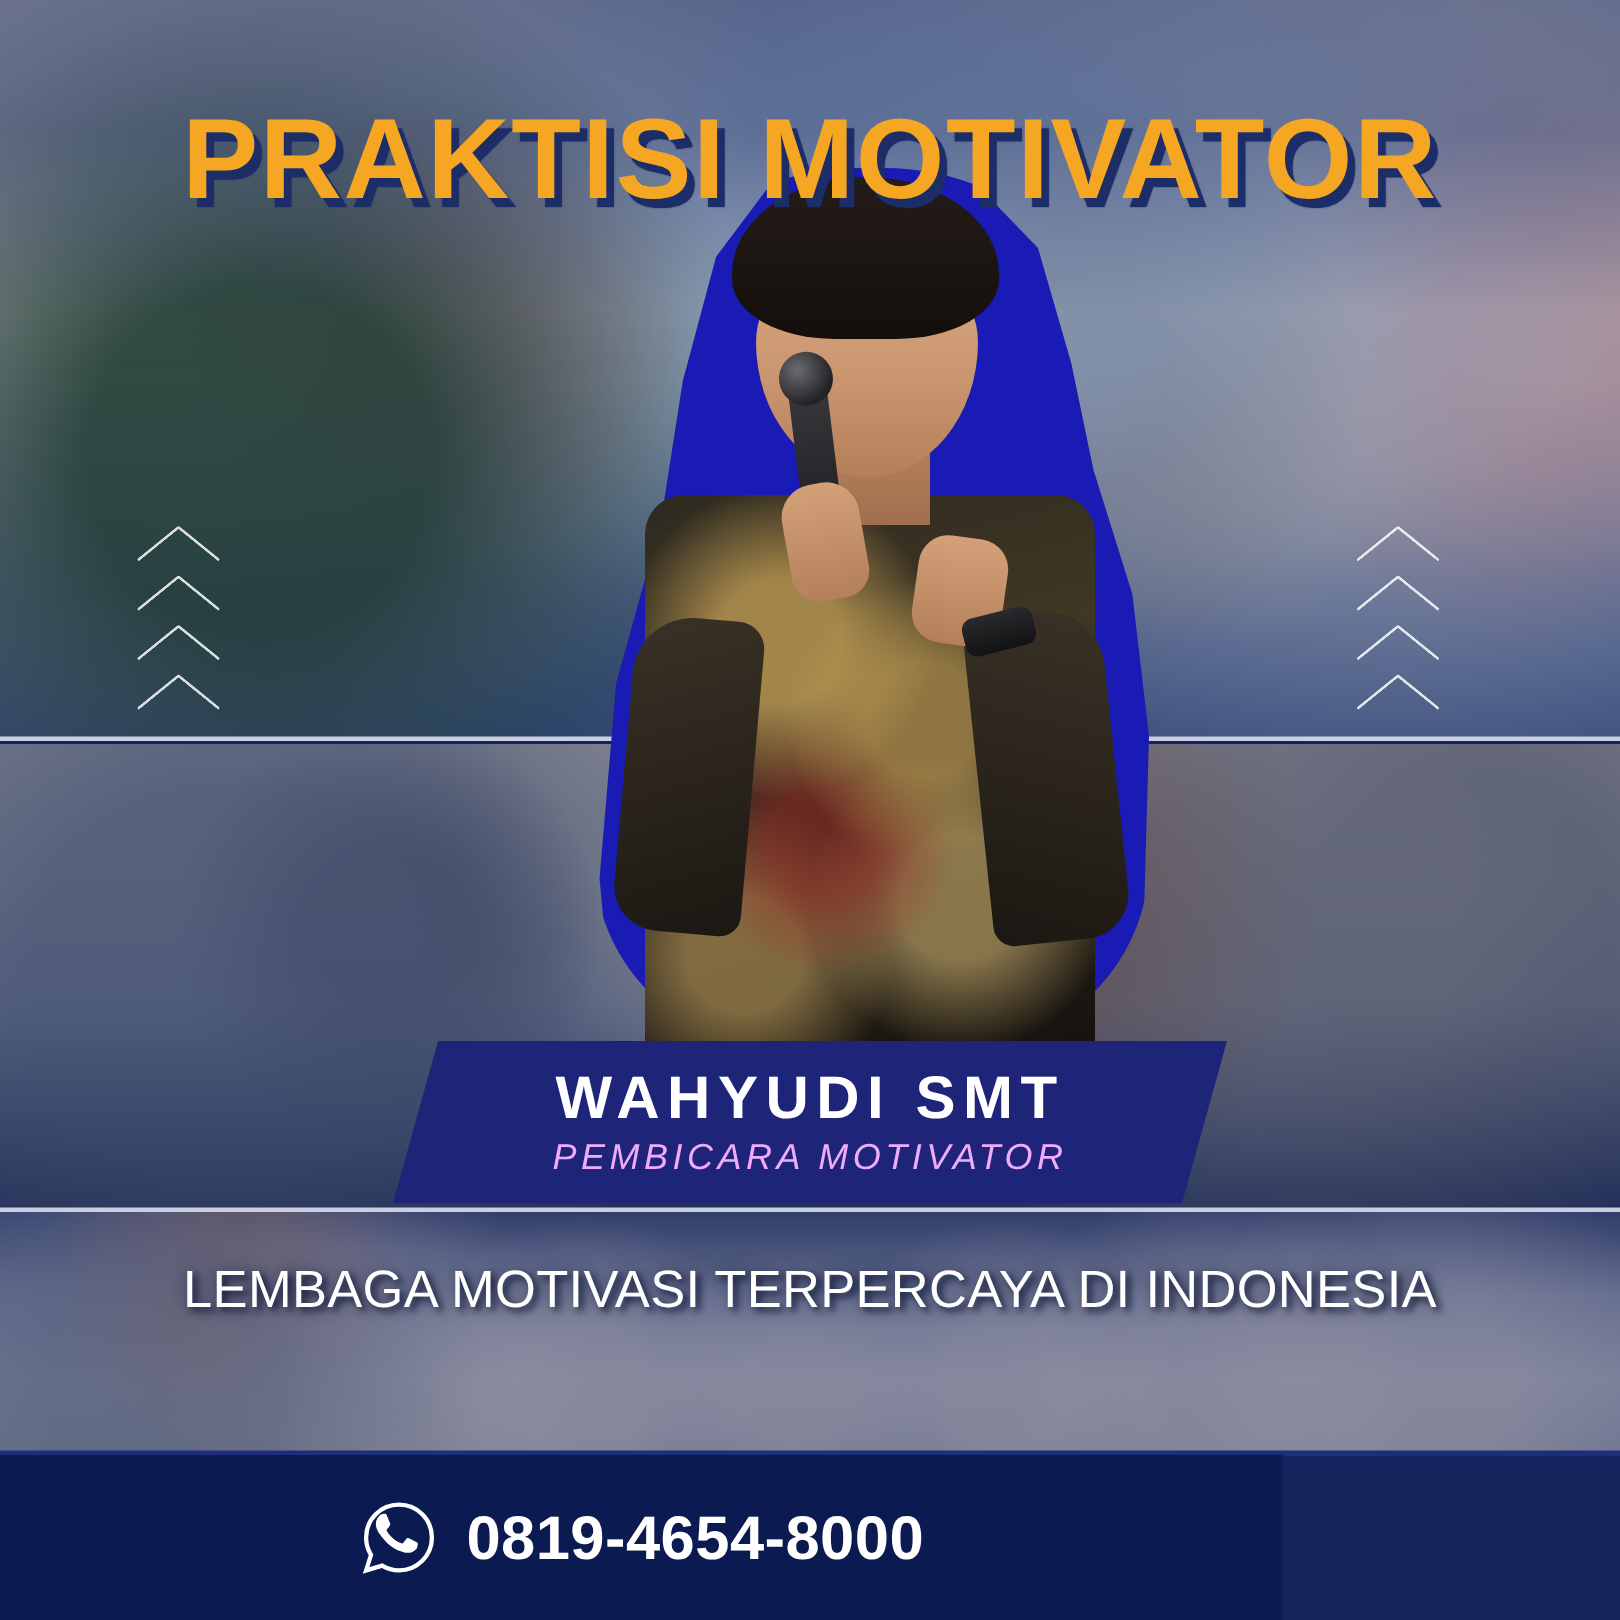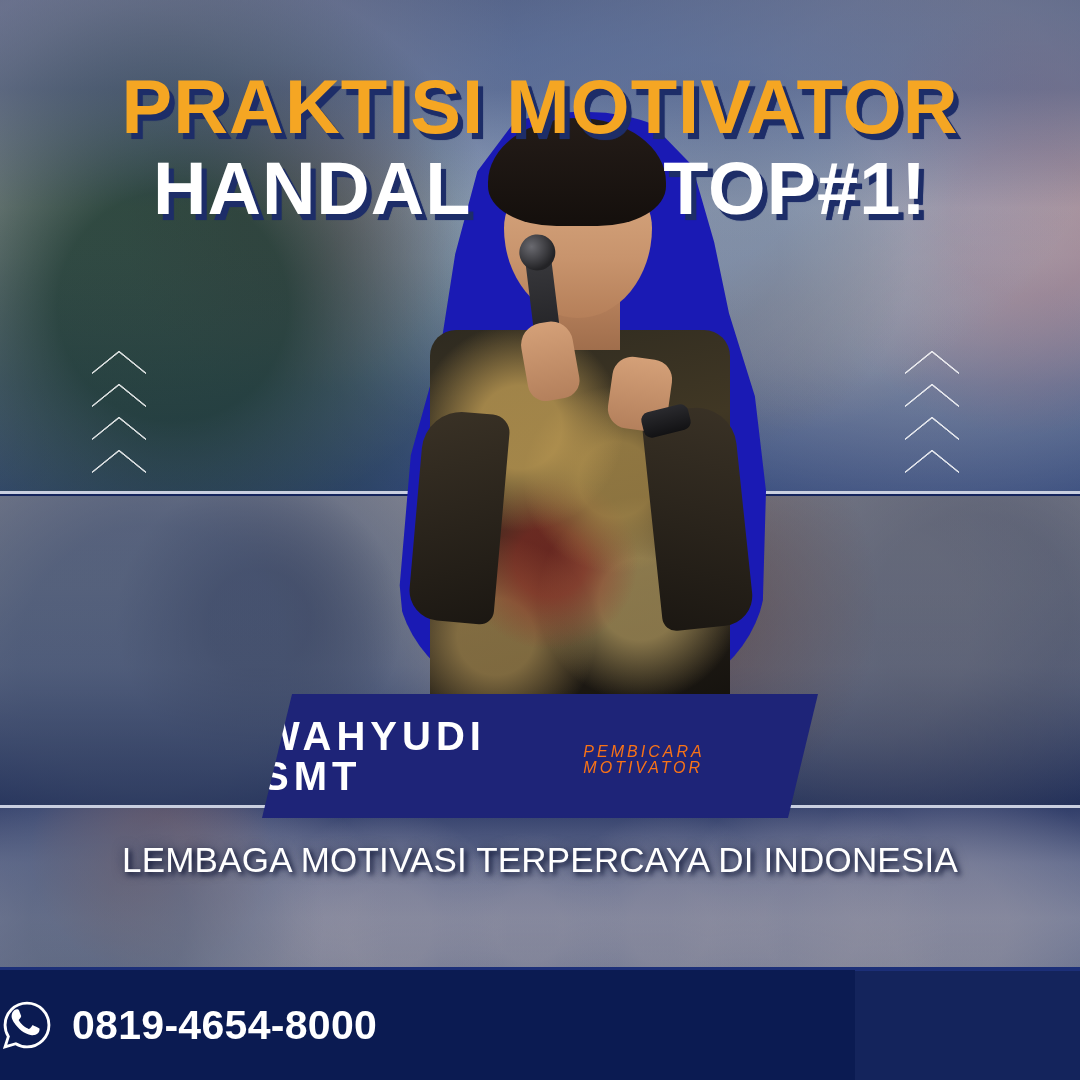--- a/index.html
+++ b/index.html
@@ -157,44 +157,44 @@
     content:""; position:absolute; left:-5px; top:-16px; width:36px; height:36px;
     background:radial-gradient(circle at 36% 32%, #6a6a70, #232326 70%); border-radius:50%;
   }
   .sp-watch{
     position:absolute; left:246px; top:296px; width:48px; height:26px;
     background:linear-gradient(180deg,#2a2a2e,#121214); border-radius:8px; transform:rotate(-14deg);
   }
 
   
   .ribbon{
-    position:absolute; left:262px; top:694px; width:556px; height:124px; z-index:14;
+    position:absolute; left:262px; top:694px; width:556px; height:108px; z-index:14;
     background:#1e2478;
     clip-path:polygon(5.4% 0%, 100% 0%, 94.6% 100%, 0% 100%);
-    display:flex; flex-direction:row; align-items:center; justify-content:center;
+    display:flex; flex-direction:column; align-items:center; justify-content:center;
   }
   .rb-name{
     color:#fff; font-size:40px; font-weight:bold; letter-spacing:5px; line-height:1;
   }
   .rb-role{
-    color:#f97316; font-size:16px; font-style:italic; letter-spacing:3px;
+    color:#f0abfc; font-size:24px; font-style:italic; letter-spacing:3px;
     margin-top:8px; line-height:1; font-weight:300;
   }
 
   
   .tagline{
     position:absolute; left:0; top:840px; width:1080px; z-index:14; text-align:center;
     color:#fff; font-size:35px; font-weight:normal; letter-spacing:.2px; white-space:nowrap;
     text-shadow:3px 3px 5px rgba(10,18,50,.85), 0 0 12px rgba(10,18,50,.6);
   }
 
   
   .footer{
     position:absolute; left:0; top:970px; width:855px; height:110px; z-index:15;
-    background:#0b1b52; display:flex; align-items:center; gap:48px;
+    background:#0b1b52; display:flex; align-items:center; justify-content:center; gap:48px;
   }
   .f-item{ display:flex; align-items:center; gap:18px; }
   .f-text{ color:#fff; font-size:41px; font-weight:bold; letter-spacing:.3px; line-height:1; }
   .f-icon{ width:54px; height:54px; flex:0 0 54px; display:block; }
 </style>
 </head>
 <body>
 
 <div class="poster">
 
@@ -234,25 +234,20 @@
     <div class="sp-face"></div>
     <div class="sp-hair"></div>
     <div class="sp-mic"></div>
     <div class="sp-handL"></div>
     <div class="sp-handR"></div>
     <div class="sp-watch"></div>
   </div>
 
   <div class="headline">
     <div class="hl-1">PRAKTISI MOTIVATOR</div>
-    <div class="hl-2">
-      <span>HANDAL</span>
-      <span class="gap"></span>
-      <span>TOP#1!</span>
-    </div>
   </div>
 
   <div class="ribbon">
     <div class="rb-name">WAHYUDI SMT</div>
     <div class="rb-role">PEMBICARA MOTIVATOR</div>
   </div>
 
   <div class="tagline">LEMBAGA MOTIVASI TERPERCAYA DI INDONESIA</div>
 
   <div class="footer">

